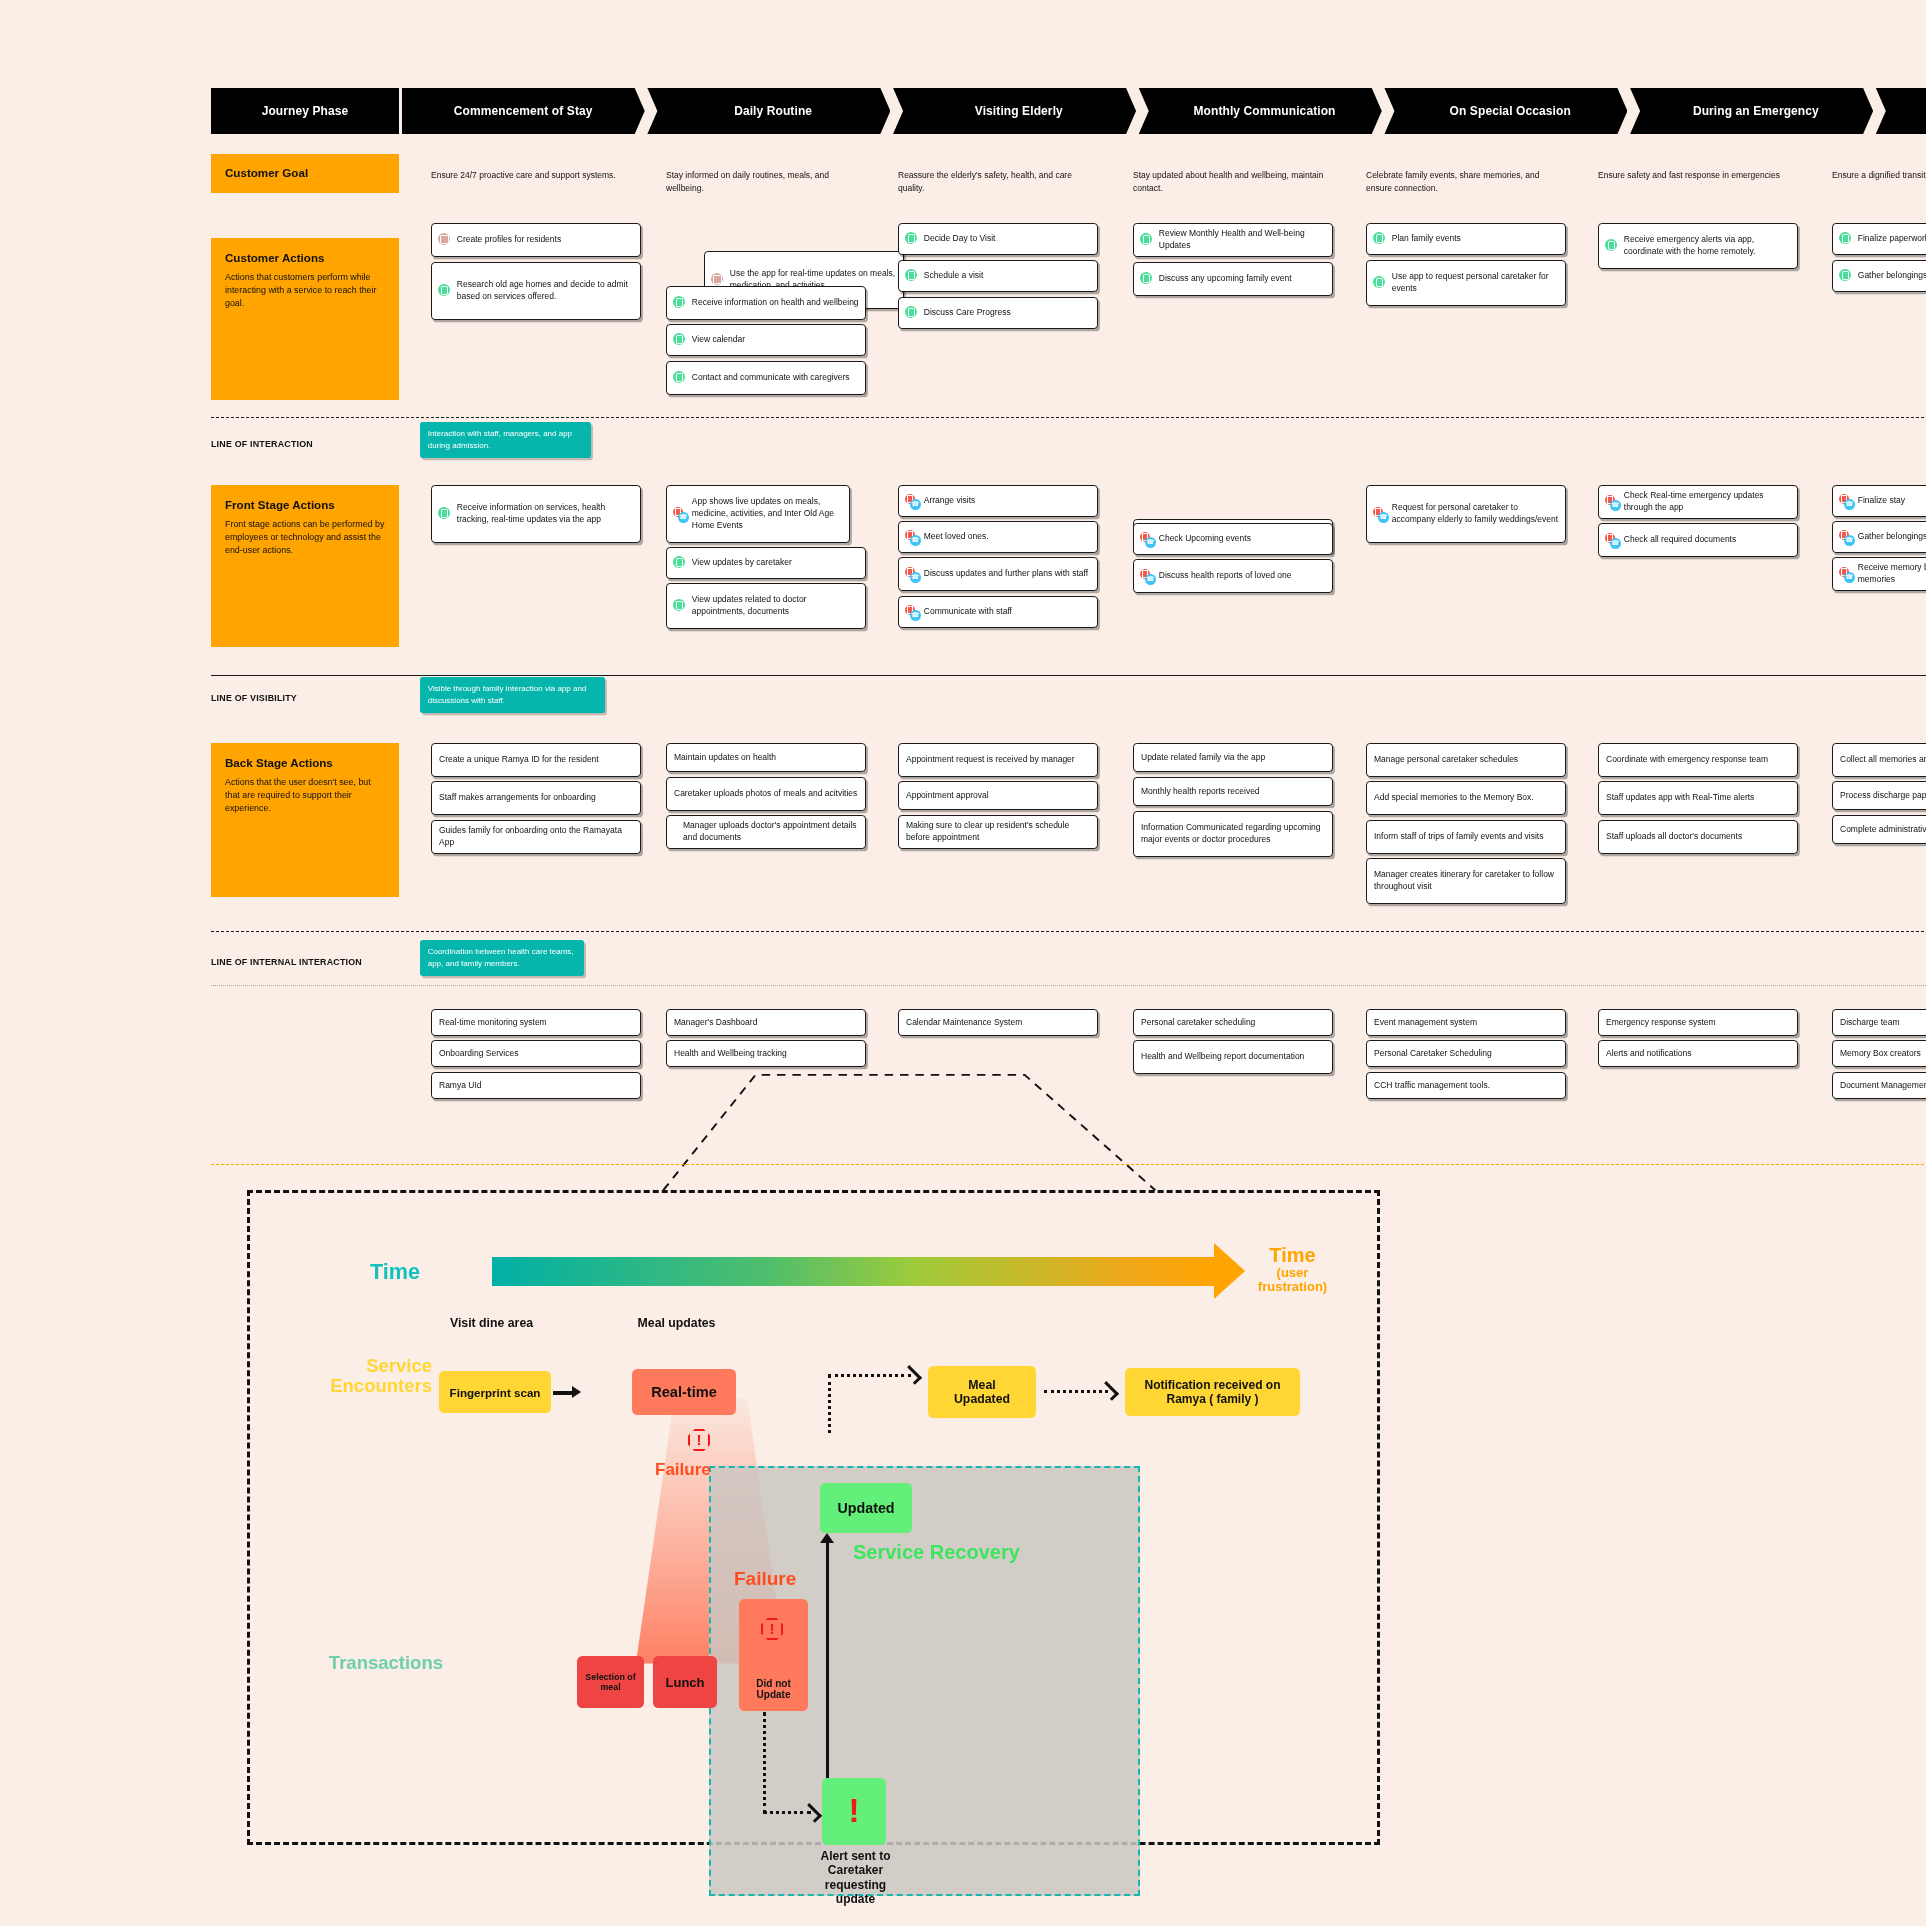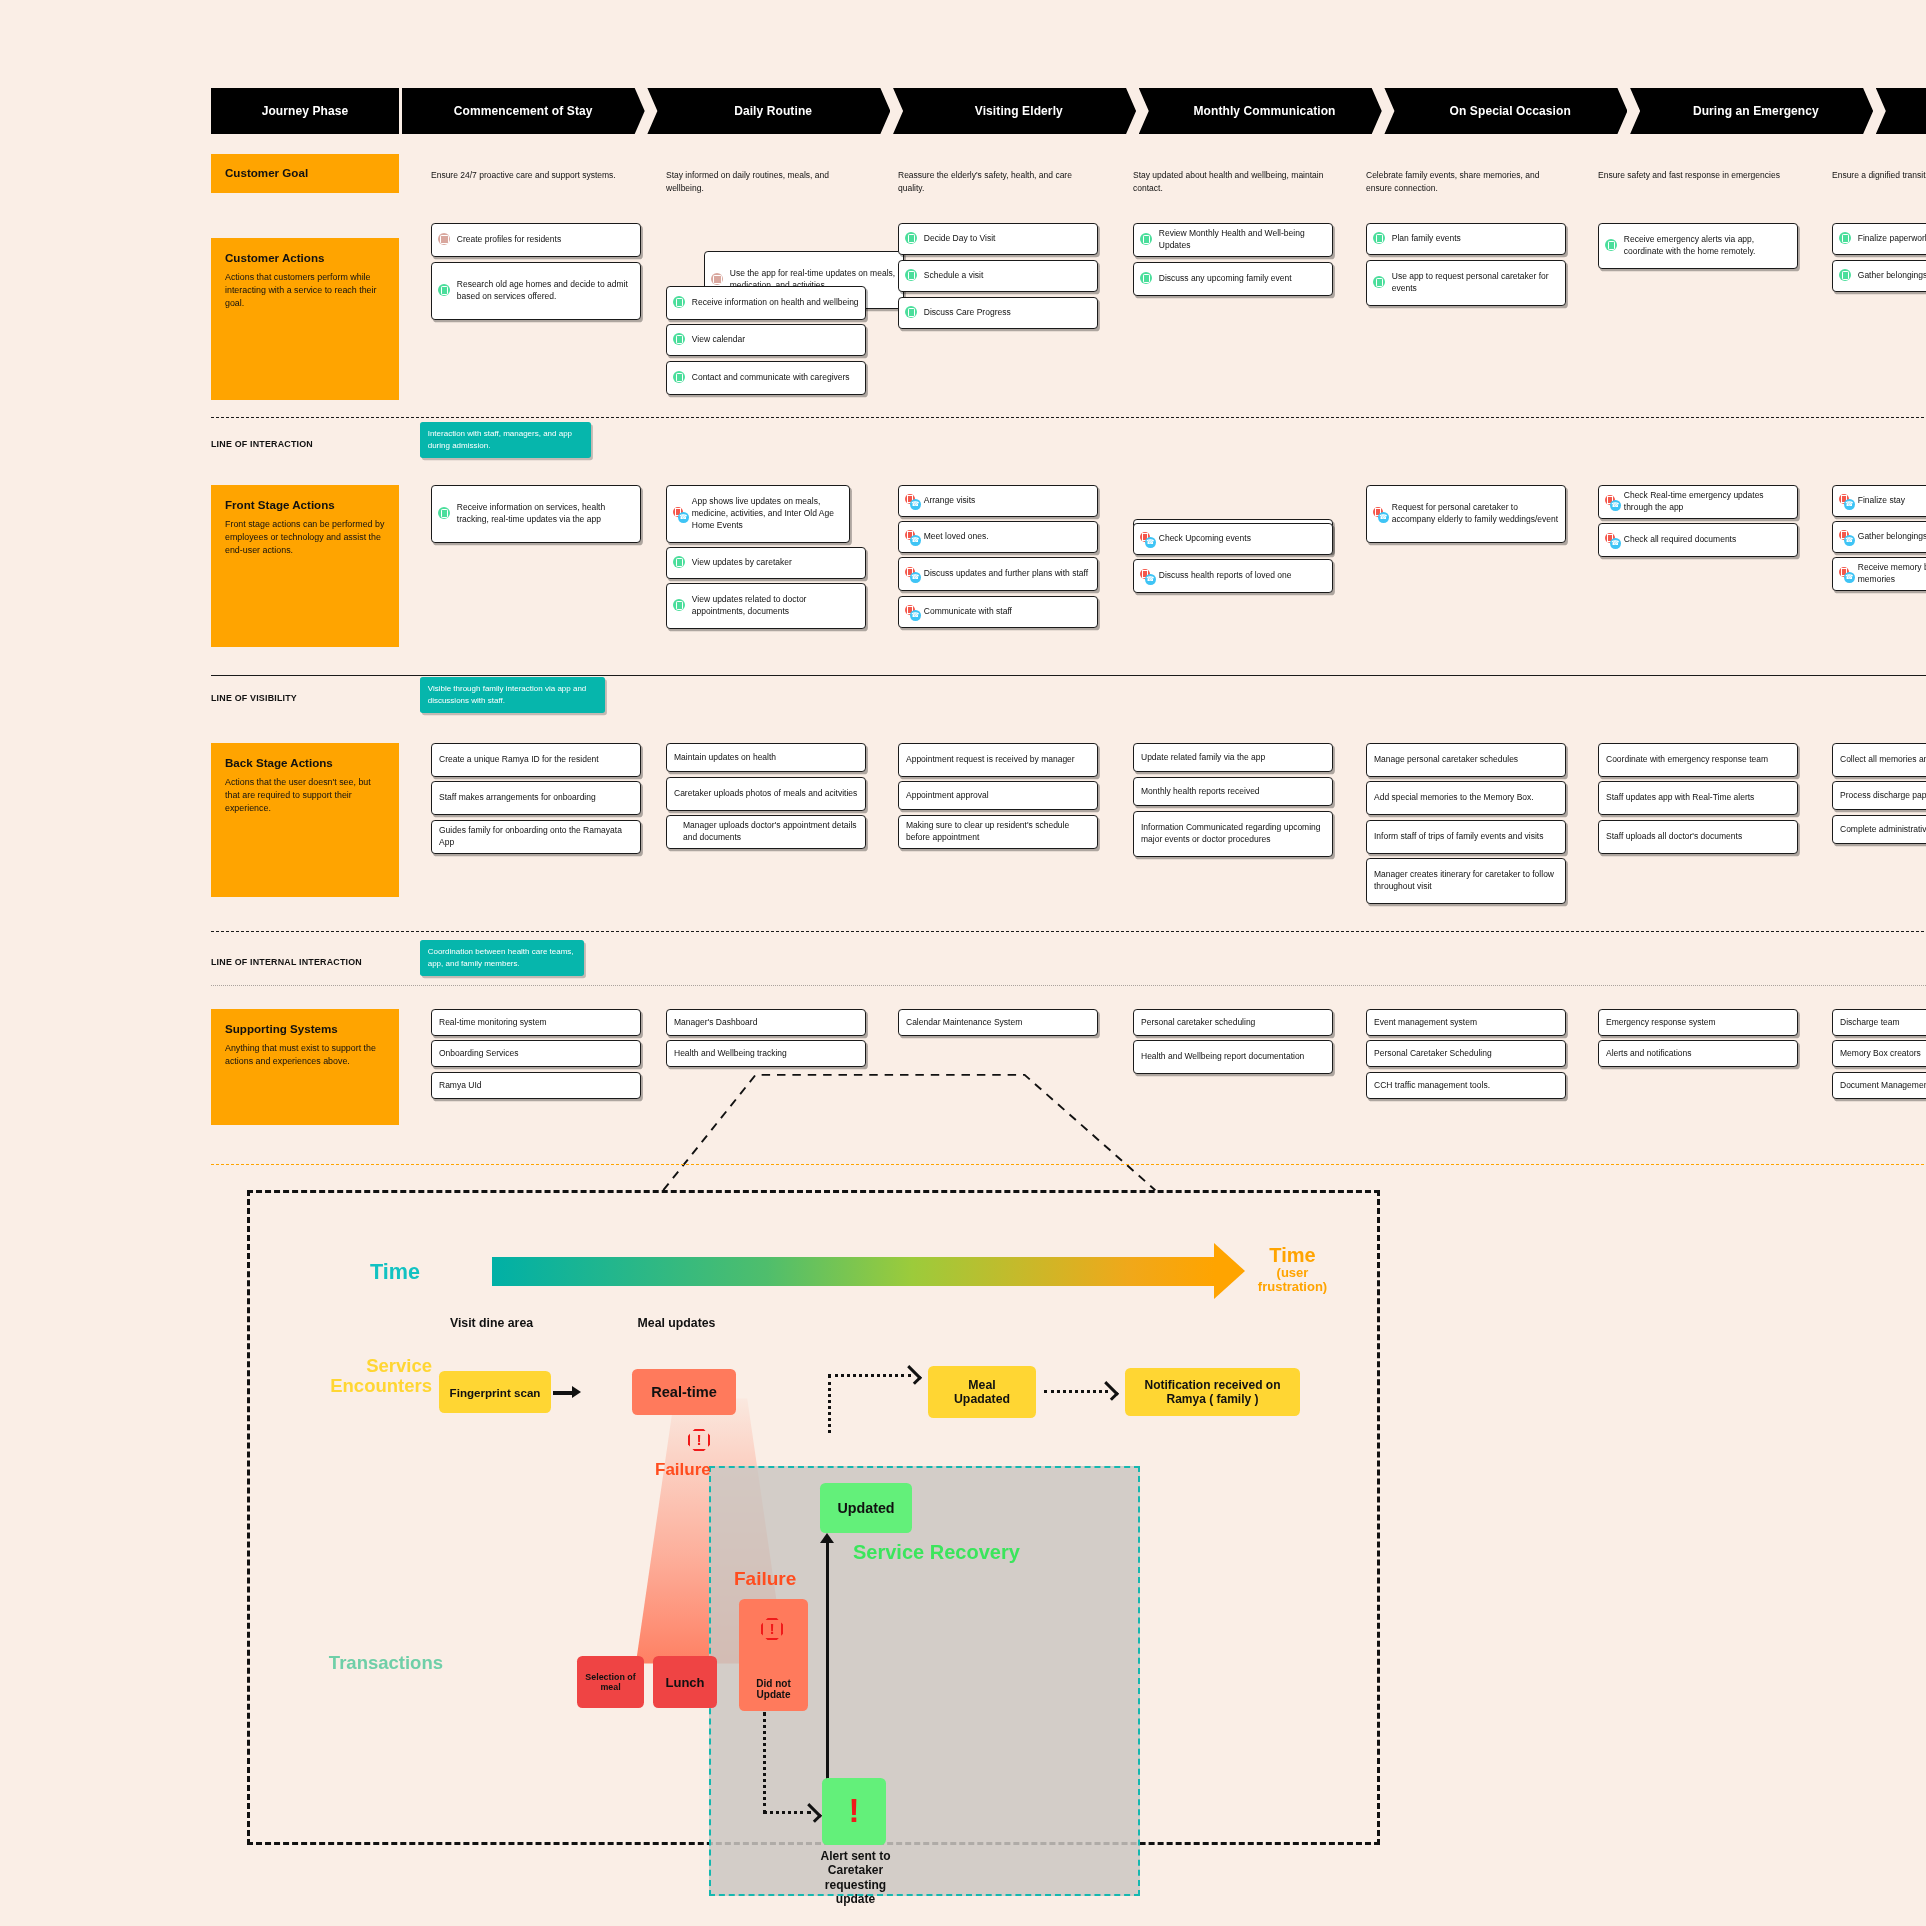--- a/index.html
+++ b/index.html
@@ -431,24 +431,20 @@
       <div class="card plain" style="left: 1832px; top: 815px; width: 200px; height: 29px;">
         <span class="ctext">Complete administrative tasks</span>
       </div>
     </div>
 
   <div class="dash-line" style="top:931px;"></div>
   <div class="line-label" style="left:211px; top:957px;">LINE OF INTERNAL INTERACTION</div>
   <div class="teal-badge" style="left:420px; top:940px; width:164px;">Coordination between health care teams, app, and family members.</div>
   <div class="dot-line" style="top:985px; opacity:.35;"></div>
 
-  <div class="rowlabel" style="top:1009px; height:116px;">
-    <h3>Supporting Systems</h3>
-    <p>Anything that must exist to support the actions and experiences above.</p>
-  </div>
   <div id="ss-row">
       <div class="card plain" style="left: 431px; top: 1009px; width: 210px; height: 27px;">
         <span class="ctext">Real-time monitoring system</span>
       </div>
       <div class="card plain" style="left: 431px; top: 1040px; width: 210px; height: 27px;">
         <span class="ctext">Onboarding Services</span>
       </div>
       <div class="card plain" style="left: 431px; top: 1072px; width: 210px; height: 27px;">
         <span class="ctext">Ramya UId</span>
       </div>

